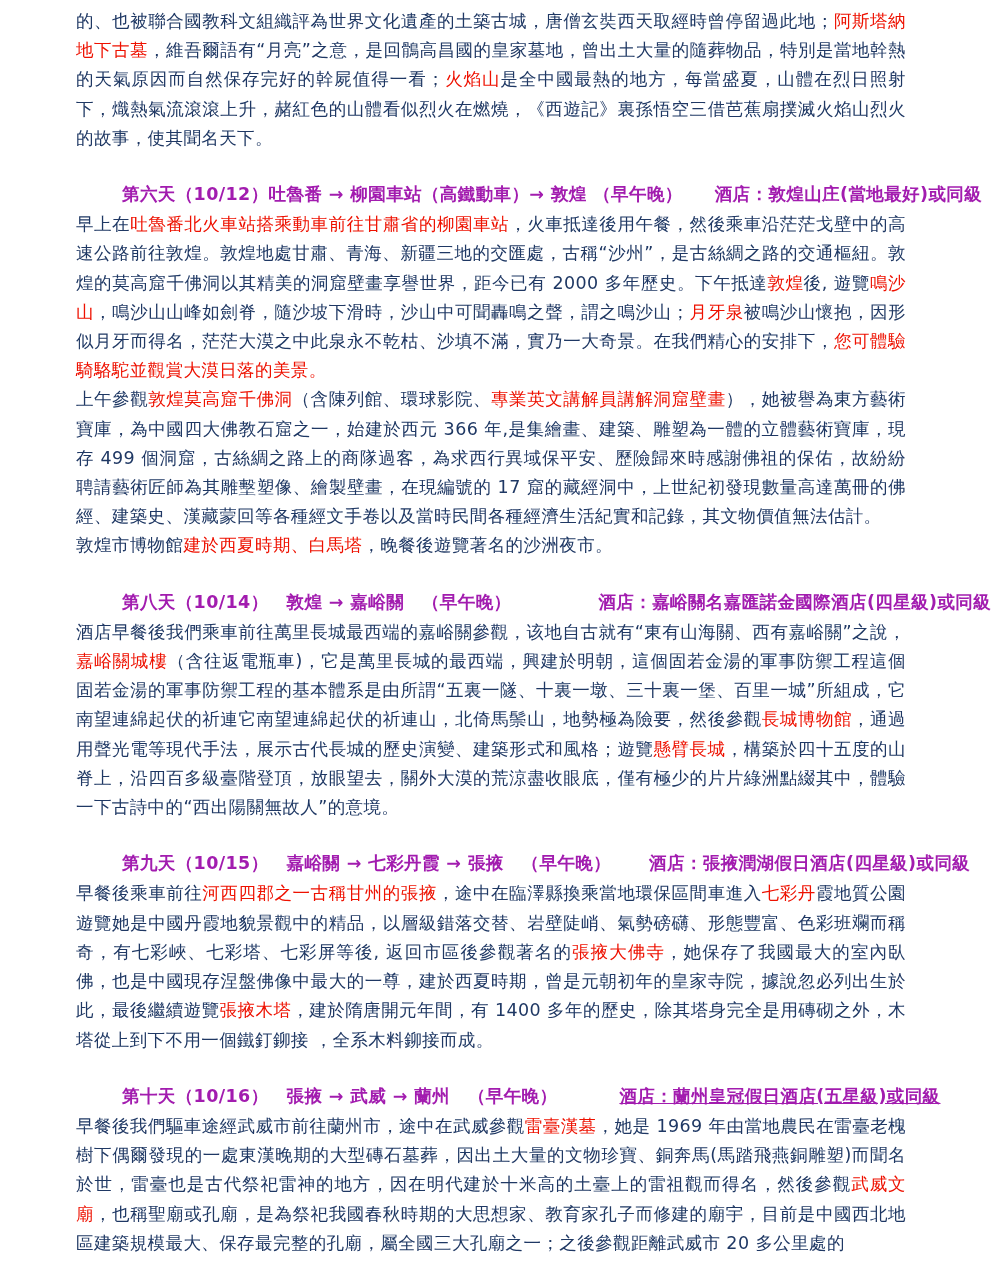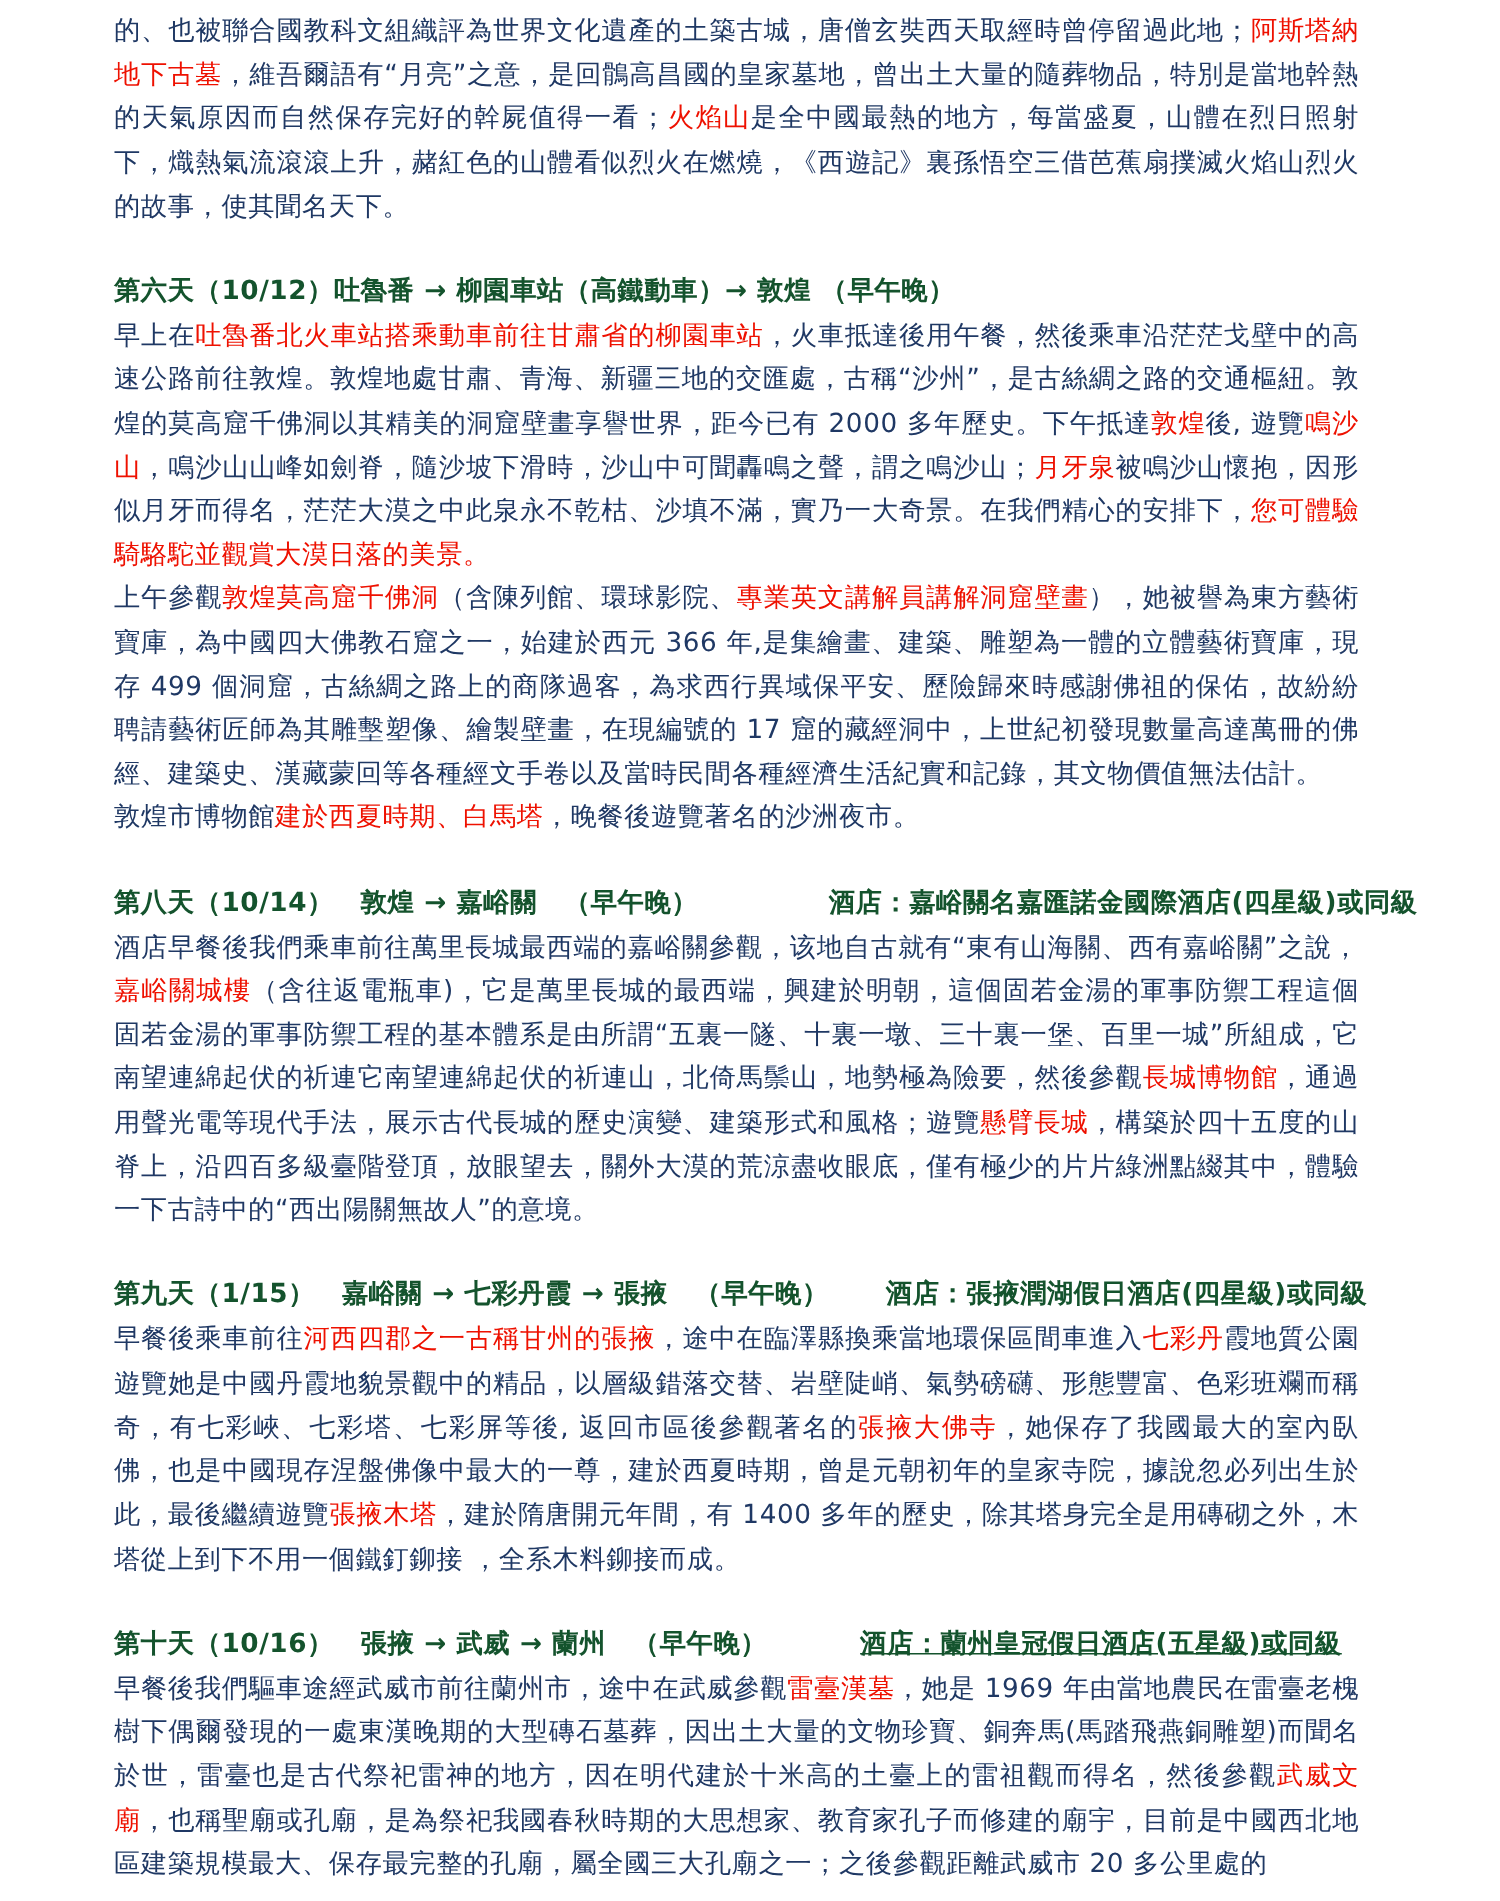--- a/index.html
+++ b/index.html
@@ -22,64 +22,66 @@
     color: #1f3864;
   }
   .body-text .red { color: #ee1100; }
   .day { margin-top: 0; }
   .day-heading {
     display: flex;
     align-items: flex-end;
     font-size: 17.5px;
     line-height: 29.2px;
     font-weight: 700;
-    color: #14532d;
+    color: #a21caf;
     white-space: nowrap;
     margin-top: 27px;
     margin-bottom: 1px;
     letter-spacing: 0.4px;
+    margin-left: 46px;
   }
   .intro { margin-top: 0; }
   .hotel { flex: 0 0 auto; }
   .gap-d6  { margin-left: 32px; }
   .gap-d7  { margin-left: 258px; }
   .gap-d8  { margin-left: 87px; }
   .gap-d9  { margin-left: 38px; }
   .gap-d10 { margin-left: 62px; text-decoration: underline; }
 </style>
 </head>
 <body>
 
 <div class="page">
 
   <p class="body-text intro"><span>的、也被聯合國教科文組織評為世界文化遺產的土築古城，唐僧玄奘西天取經時曾停留過此地；</span><span class="red">阿斯塔納地下古墓</span><span>，維吾爾語有“月亮”之意，是回鶻高昌國的皇家墓地，曾出土大量的隨葬物品，特別是當地幹熱的天氣原因而自然保存完好的幹屍值得一看；</span><span class="red">火焰山</span><span>是全中國最熱的地方，每當盛夏，山體在烈日照射下，熾熱氣流滾滾上升，赭紅色的山體看似烈火在燃燒，《西遊記》裏孫悟空三借芭蕉扇撲滅火焰山烈火的故事，使其聞名天下。</span></p>
 
   <div class="day">
     <h3 class="day-heading">
       <span>第六天（10/12）吐魯番 → 柳園車站（高鐵動車）→ 敦煌 （早午晚）</span>
+      <span class="hotel gap-d6">酒店：敦煌山庄(當地最好)或同級</span>
     </h3>
     <p class="body-text"><span>早上在</span><span class="red">吐魯番北火車站搭乘動車前往甘肅省的柳園車站</span><span>，火車抵達後用午餐，然後乘車沿茫茫戈壁中的高速公路前往敦煌。敦煌地處甘肅、青海、新疆三地的交匯處，古稱“沙州”，是古絲綢之路的交通樞紐。敦煌的莫高窟千佛洞以其精美的洞窟壁畫享譽世界，距今已有 2000 多年歷史。下午抵達</span><span class="red">敦煌</span><span>後, 遊覽</span><span class="red">鳴沙山</span><span>，鳴沙山山峰如劍脊，隨沙坡下滑時，沙山中可聞轟鳴之聲，謂之鳴沙山；</span><span class="red">月牙泉</span><span>被鳴沙山懷抱，因形似月牙而得名，茫茫大漠之中此泉永不乾枯、沙填不滿，實乃一大奇景。在我們精心的安排下，</span><span class="red">您可體驗騎駱駝並觀賞大漠日落的美景。</span></p>
   </div>
 
   <div class="day">
     <p class="body-text"><span>上午參觀</span><span class="red">敦煌莫高窟千佛洞</span><span>（含陳列館、環球影院、</span><span class="red">專業英文講解員講解洞窟壁畫</span><span>），她被譽為東方藝術寶庫，為中國四大佛教石窟之一，始建於西元 366 年,是集繪畫、建築、雕塑為一體的立體藝術寶庫，現存 499 個洞窟，古絲綢之路上的商隊過客，為求西行異域保平安、歷險歸來時感謝佛祖的保佑，故紛紛聘請藝術匠師為其雕墼塑像、繪製壁畫，在現編號的 17 窟的藏經洞中，上世紀初發現數量高達萬冊的佛經、建築史、漢藏蒙回等各種經文手卷以及當時民間各種經濟生活紀實和記錄，其文物價值無法估計。</span></p>
     <p class="body-text"><span>敦煌市博物館</span><span class="red">建於西夏時期、白馬塔</span><span>，晚餐後遊覽著名的沙洲夜市。</span></p>
   </div>
 
   <div class="day">
     <h3 class="day-heading">
       <span>第八天（10/14）　敦煌 → 嘉峪關　（早午晚）</span>
       <span class="hotel gap-d8">酒店：嘉峪關名嘉匯諾金國際酒店(四星級)或同級</span>
     </h3>
     <p class="body-text"><span>酒店早餐後我們乘車前往萬里長城最西端的嘉峪關參觀，该地自古就有“東有山海關、西有嘉峪關”之說， </span><span class="red">嘉峪關城樓</span><span>（含往返電瓶車)，它是萬里長城的最西端，興建於明朝，這個固若金湯的軍事防禦工程這個固若金湯的軍事防禦工程的基本體系是由所謂“五裏一隧、十裏一墩、三十裏一堡、百里一城”所組成，它南望連綿起伏的祈連它南望連綿起伏的祈連山，北倚馬鬃山，地勢極為險要，然後參觀</span><span class="red">長城博物館</span><span>，通過用聲光電等現代手法，展示古代長城的歷史演變、建築形式和風格；遊覽</span><span class="red">懸臂長城</span><span>，構築於四十五度的山脊上，沿四百多級臺階登頂，放眼望去，關外大漠的荒涼盡收眼底，僅有極少的片片綠洲點綴其中，體驗一下古詩中的“西出陽關無故人”的意境。</span></p>
   </div>
 
   <div class="day">
     <h3 class="day-heading">
-      <span>第九天（1/15）　嘉峪關 → 七彩丹霞 → 張掖　（早午晚）</span>
+      <span>第九天（10/15）　嘉峪關 → 七彩丹霞 → 張掖　（早午晚）</span>
       <span class="hotel gap-d9">酒店：張掖潤湖假日酒店(四星級)或同級</span>
     </h3>
     <p class="body-text"><span>早餐後乘車前往</span><span class="red">河西四郡之一古稱甘州的張掖</span><span>，途中在臨澤縣換乘當地環保區間車進入</span><span class="red">七彩丹</span><span>霞地質公園遊覽她是中國丹霞地貌景觀中的精品，以層級錯落交替、岩壁陡峭、氣勢磅礴、形態豐富、色彩班斕而稱奇，有七彩峽、七彩塔、七彩屏等後, 返回市區後參觀著名的</span><span class="red">張掖大佛寺</span><span>，她保存了我國最大的室內臥佛，也是中國現存涅盤佛像中最大的一尊，建於西夏時期，曾是元朝初年的皇家寺院，據說忽必列出生於此，最後繼續遊覽</span><span class="red">張掖木塔</span><span>，建於隋唐開元年間，有 1400 多年的歷史，除其塔身完全是用磚砌之外，木塔從上到下不用一個鐵釘鉚接 ，全系木料鉚接而成。</span></p>
   </div>
 
   <div class="day">
     <h3 class="day-heading">
       <span>第十天（10/16）　張掖 → 武威 → 蘭州　（早午晚）</span>
       <span class="hotel gap-d10">酒店：蘭州皇冠假日酒店(五星級)或同級</span>
     </h3>

